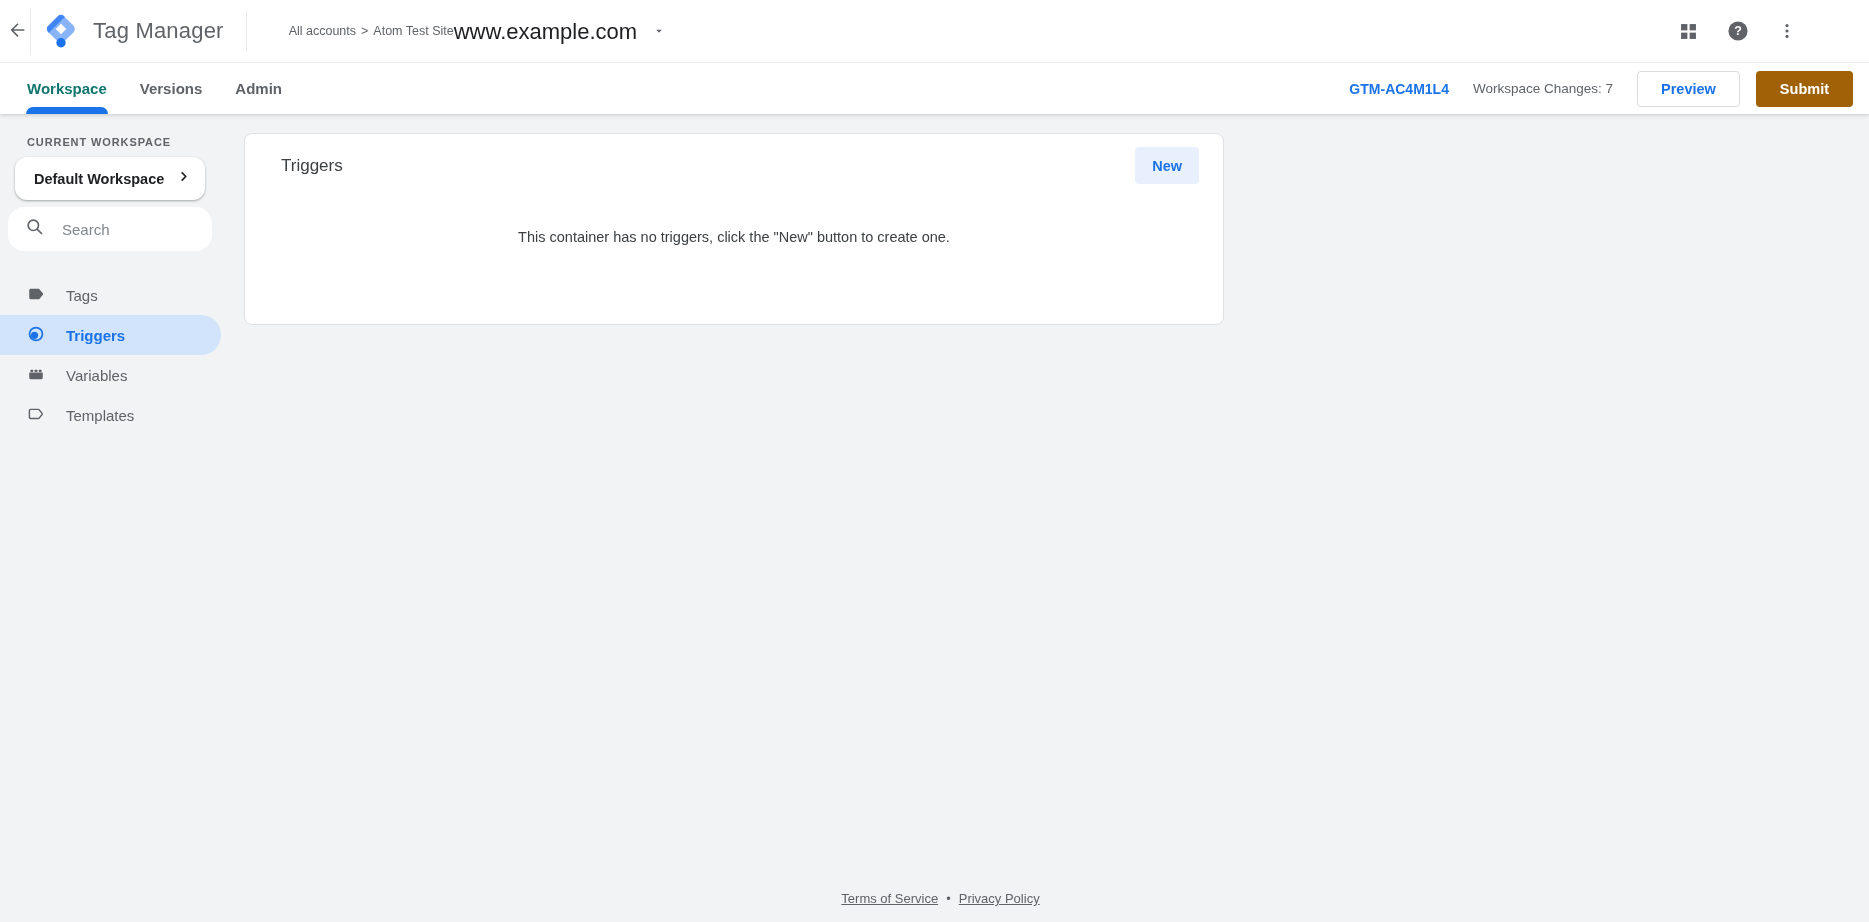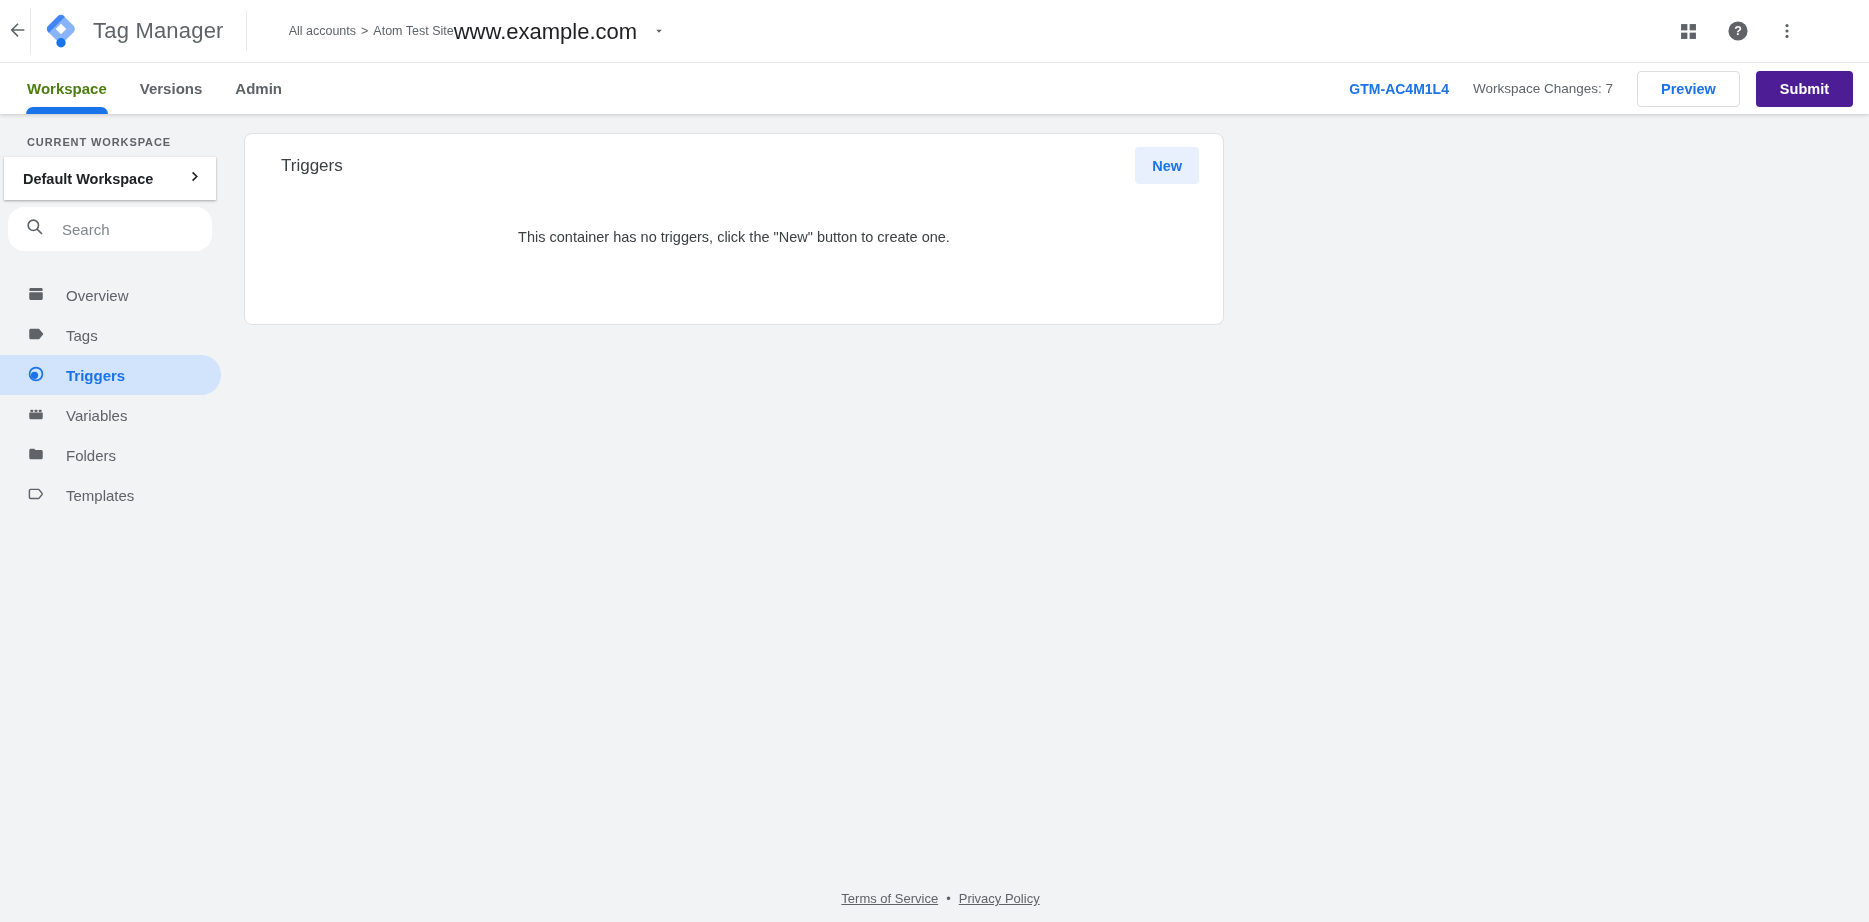--- a/index.html
+++ b/index.html
@@ -23,40 +23,40 @@
   .container-name { font-size:22px; color:#202124; }
   .header-icons { margin-left:auto; margin-right:52px; display:flex; align-items:center; gap:27px; }
   .header-icons .icon-btn svg { display:block; }
 
   
   .tabbar { height:52px; display:flex; align-items:stretch; padding:0 16px 0 27px;
     background:#fff; border-top:1px solid #e8eaed; position:relative; z-index:2;
     box-shadow:0 1px 4px rgba(0,0,0,.18); }
   .tab { display:flex; align-items:center; position:relative; margin-right:33px;
     font-size:15px; font-weight:bold; color:#5f6368; cursor:pointer; }
-  .tab.active { color:#4d7c0f; }
+  .tab.active { color:#0f766e; }
   .tab-underline { position:absolute; left:-1px; right:-1px; bottom:0; height:7px;
     background:#1a73e8; border-radius:7px 7px 0 0; }
   .tabbar-right { margin-left:auto; display:flex; align-items:center; gap:24px; }
   .gtm-id { color:#1a73e8; font-size:14px; font-weight:bold; cursor:pointer; }
   .ws-changes { color:#5f6368; font-size:13.5px; }
   .btn { height:36px; border-radius:4px; font-size:14.5px; font-weight:bold;
     display:flex; align-items:center; cursor:pointer; border:none;
     font-family:inherit; }
   .btn-preview { background:#fff; border:1px solid #dadce0; color:#1a73e8; padding:0 23px; }
-  .btn-submit { background:#4c1d95; color:#fff; padding:0 24px; margin-left:-8px; }
+  .btn-submit { background:#a16207; color:#fff; padding:0 24px; margin-left:-8px; }
 
   
   .content { display:flex; height:812px; background:#f1f3f4; position:relative; }
 
   
   .sidebar { width:220px; flex:none; }
   .sb-label { margin:22px 0 0 27px; font-size:11px; font-weight:bold;
     letter-spacing:.9px; color:#5f6368; }
-  .ws-card { margin:9px 4px 0; height:43px; background:#fff; border-radius:0;
+  .ws-card { margin:9px 15px 0; height:43px; background:#fff; border-radius:12px;
     box-shadow:0 1px 2px rgba(60,64,67,.3),0 1px 3px rgba(60,64,67,.15);
     display:flex; align-items:center; padding:0 14px 0 19px; cursor:pointer; }
   .ws-name { font-size:14.5px; font-weight:bold; color:#202124; flex:1; }
   .search-box { margin:7px 8px 0; height:44px; background:#fff; border-radius:16px;
     display:flex; align-items:center; padding:0 12px 0 17px; gap:17px; }
   .search-box input { border:none; outline:none; background:transparent; flex:1;
     font-size:15px; color:#202124; font-family:inherit; }
   .search-box input::placeholder { color:#80868b; }
   .nav { margin-top:24px; }
   .nav-item { width:221px; height:40px; display:flex; align-items:center;
@@ -188,29 +188,20 @@
             <circle cx="10" cy="10" r="6.2" fill="none" stroke="#5f6368" stroke-width="2"></circle>
             <path d="M14.8 14.8l5 5" stroke="#5f6368" stroke-width="2" stroke-linecap="round"></path>
           </svg>
       </span>
       <input type="text" placeholder="Search" style="">
     </div>
     <div class="nav">
       <div class="nav-item">
         <span>
           <svg width="18" height="18" viewBox="0 0 24 24" fill="currentColor">
-              <path d="M19.8 8H4.2C3.5 8 3 7.5 3 6.8V6c0-1.1.9-2 2-2h14c1.1 0 2 .9 2 2v.8c0 .7-.5 1.2-1.2 1.2z"></path>
-              <path d="M4 9.6h16c.6 0 1 .4 1 1V18c0 1.1-.9 2-2 2H5c-1.1 0-2-.9-2-2v-7.4c0-.6.4-1 1-1z"></path>
-            </svg>
-        </span>
-        <span>Overview</span>
-      </div>
-      <div class="nav-item">
-        <span>
-          <svg width="18" height="18" viewBox="0 0 24 24" fill="currentColor">
               <path d="M3 7c0-1.1.9-2 2-2h10.3c.5 0 .9.2 1.2.5l4.9 5.8c.3.4.3 1 0 1.4l-4.9 5.8c-.3.3-.7.5-1.2.5H5c-1.1 0-2-.9-2-2V7z"></path>
             </svg>
         </span>
         <span>Tags</span>
       </div>
       <div class="nav-item active">
         <span>
           <svg width="18" height="18" viewBox="0 0 24 24">
               <circle cx="12" cy="12" r="8.6" fill="none" stroke="currentColor" stroke-width="2.3"></circle>
               <circle cx="10" cy="13.8" r="4.8" fill="currentColor"></circle>
@@ -224,28 +215,20 @@
               <path d="M4 10h16c.6 0 1 .4 1 1v6c0 1.1-.9 2-2 2H5c-1.1 0-2-.9-2-2v-6c0-.6.4-1 1-1z"></path>
               <rect x="4.6" y="6.4" width="3.6" height="3" rx=".6"></rect>
               <rect x="10.2" y="6.4" width="3.6" height="3" rx=".6"></rect>
               <rect x="15.8" y="6.4" width="3.6" height="3" rx=".6"></rect>
             </svg>
         </span>
         <span>Variables</span>
       </div>
       <div class="nav-item">
         <span>
-          <svg width="18" height="18" viewBox="0 0 24 24" fill="currentColor">
-              <path d="M9.6 5l1.7 1.8H19c1.1 0 2 .9 2 2V17c0 1.1-.9 2-2 2H5c-1.1 0-2-.9-2-2V7c0-1.1.9-2 2-2h4.6z"></path>
-            </svg>
-        </span>
-        <span>Folders</span>
-      </div>
-      <div class="nav-item">
-        <span>
           <svg width="18" height="18" viewBox="0 0 24 24">
               <path d="M4.8 5.8h10.4c.4 0 .8.2 1 .5l3.9 4.9c.3.4.3 1 0 1.4l-3.9 4.9c-.2.3-.6.5-1 .5H4.8c-.9 0-1.6-.7-1.6-1.6V7.4c0-.9.7-1.6 1.6-1.6z" fill="none" stroke="currentColor" stroke-width="1.9"></path>
             </svg>
         </span>
         <span>Templates</span>
       </div>
     </div>
   </div>
 
   <div class="main">

